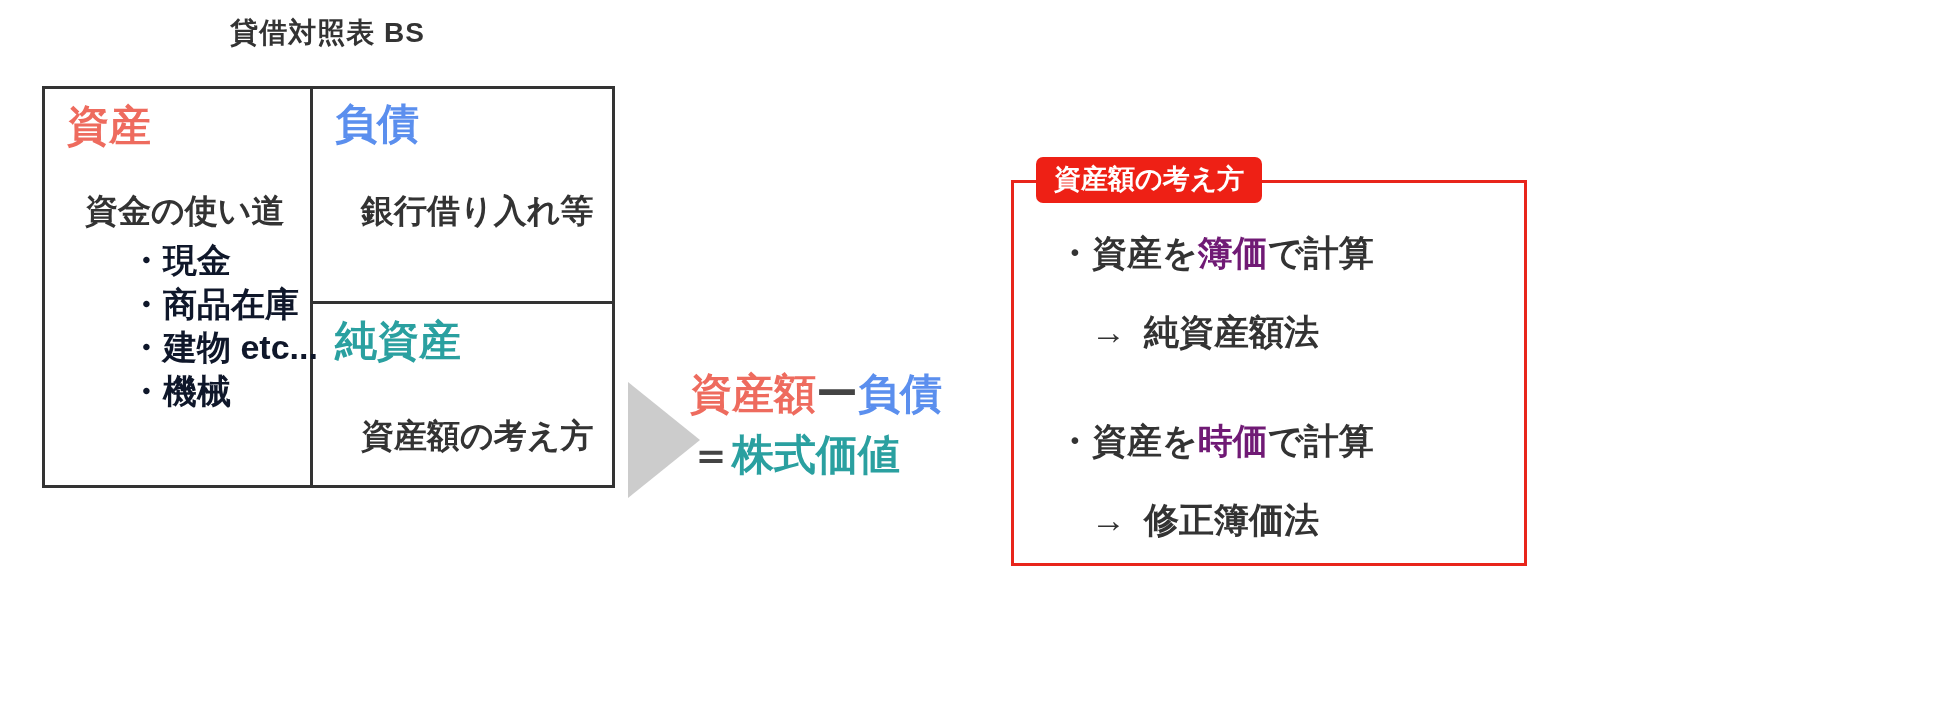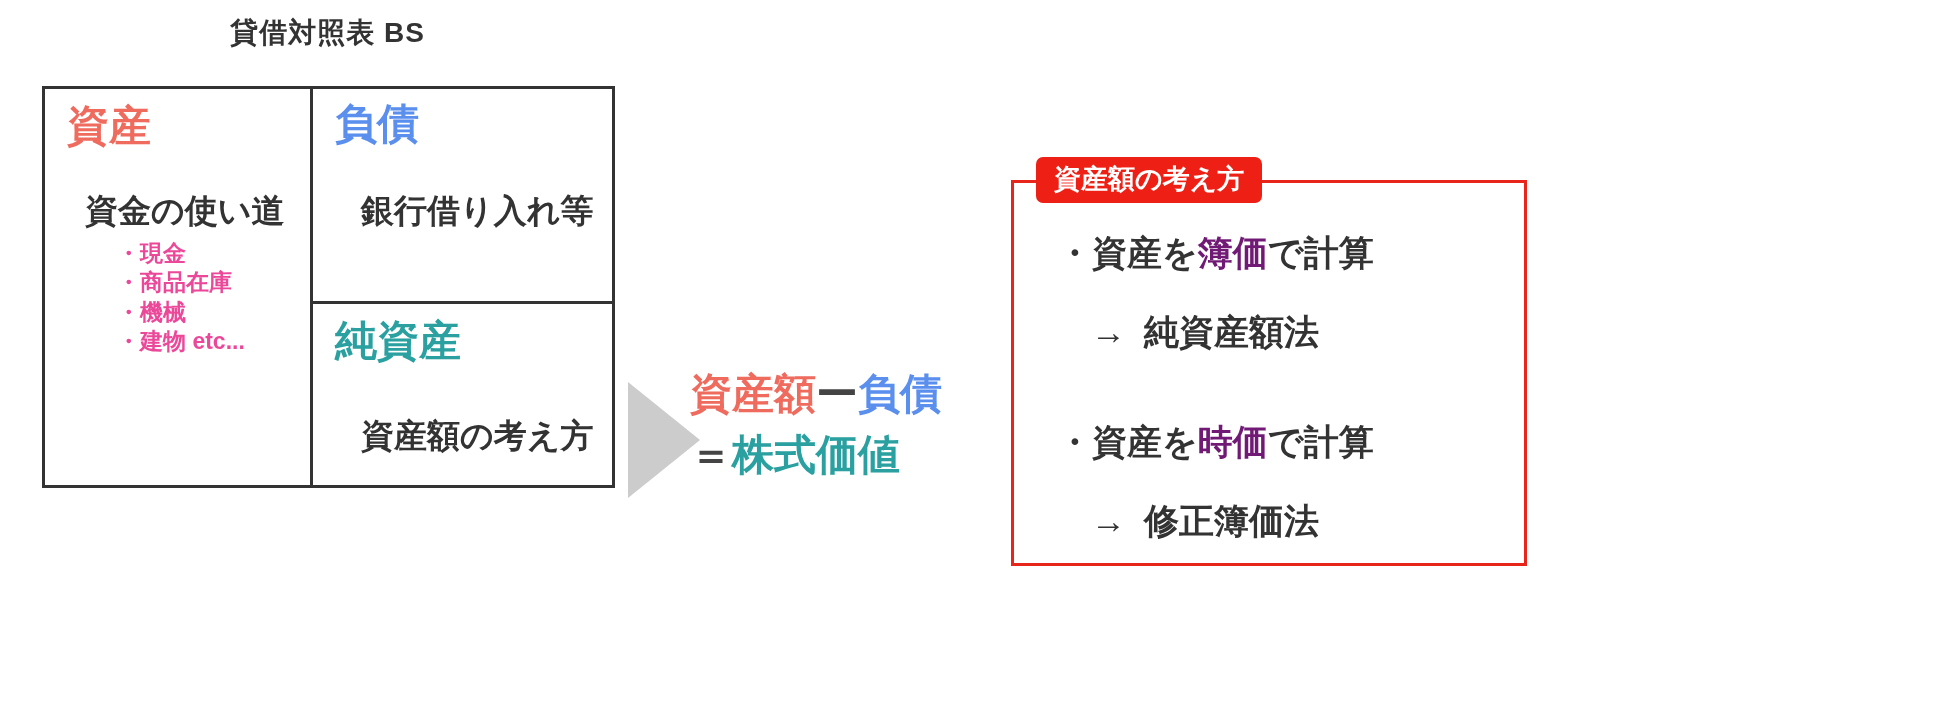--- a/index.html
+++ b/index.html
@@ -68,25 +68,26 @@
   }
   .cell-sub {
     font-size: 33px;
     font-weight: 700;
     color: #333333;
     position: absolute;
     white-space: nowrap;
   }
   .cell-bullets {
     position: absolute;
-    font-size: 23px;
-    font-weight: 700;
-    color: #ec4899;
+    font-size: 34px;
+    font-weight: 700;
+    color: #0f172a;
     line-height: 1.28;
     white-space: nowrap;
+    margin-left: 12px;
   }
 
   #assets-heading  { left: 22px;  top: 16px;  color: #EE6B5E; }
   #assets-sub      { left: 40px;  top: 100px; }
   #assets-bullets  { left: 72px;  top: 150px; }
 
   #liab-heading    { left: 22px;  top: 14px;  color: #5B8FEE; }
   #liab-sub        { left: 48px;  top: 100px; text-align: center; }
 
   #equity-heading  { left: 22px;  top: 16px;  color: #2AA0A0; }
@@ -145,21 +146,21 @@
   .method-group {
     position: absolute;
     left: 1057px;
     font-size: 35px;
     font-weight: 700;
     color: #333333;
     line-height: 1.0;
     white-space: nowrap;
   }
   #method-group-1 { top: 235px; }
-  #method-group-2 { top: 424px; }
+  #method-group-2 { top: 424px; font-family: Liberation Serif, serif; }
   .method-lead { display: block; }
   .method-result {
     display: block;
     margin-top: 44px;
     margin-left: 34px;
   }
   .method-arrow { margin-right: 18px; }
   .hl-red { color: #701a75; }
 </style>
 </head>
@@ -168,22 +169,22 @@
 <div id="bs-title">貸借対照表 BS</div>
 
 <div id="bs-table">
 
   <div id="bs-left">
     <div class="cell-heading" id="assets-heading">資産</div>
     <div class="cell-sub" id="assets-sub">資金の使い道</div>
     <div class="cell-bullets" id="assets-bullets">
       <div>・現金</div>
       <div>・商品在庫</div>
+      <div>・建物 etc...</div>
       <div>・機械</div>
-      <div>・建物 etc...</div>
     </div>
   </div>
 
   <div id="bs-right">
     <div id="liabilities-cell">
       <div class="cell-heading" id="liab-heading">負債</div>
       <div class="cell-sub" id="liab-sub">銀行借り入れ等</div>
     </div>
     <div id="equity-cell">
       <div class="cell-heading" id="equity-heading">純資産</div>

